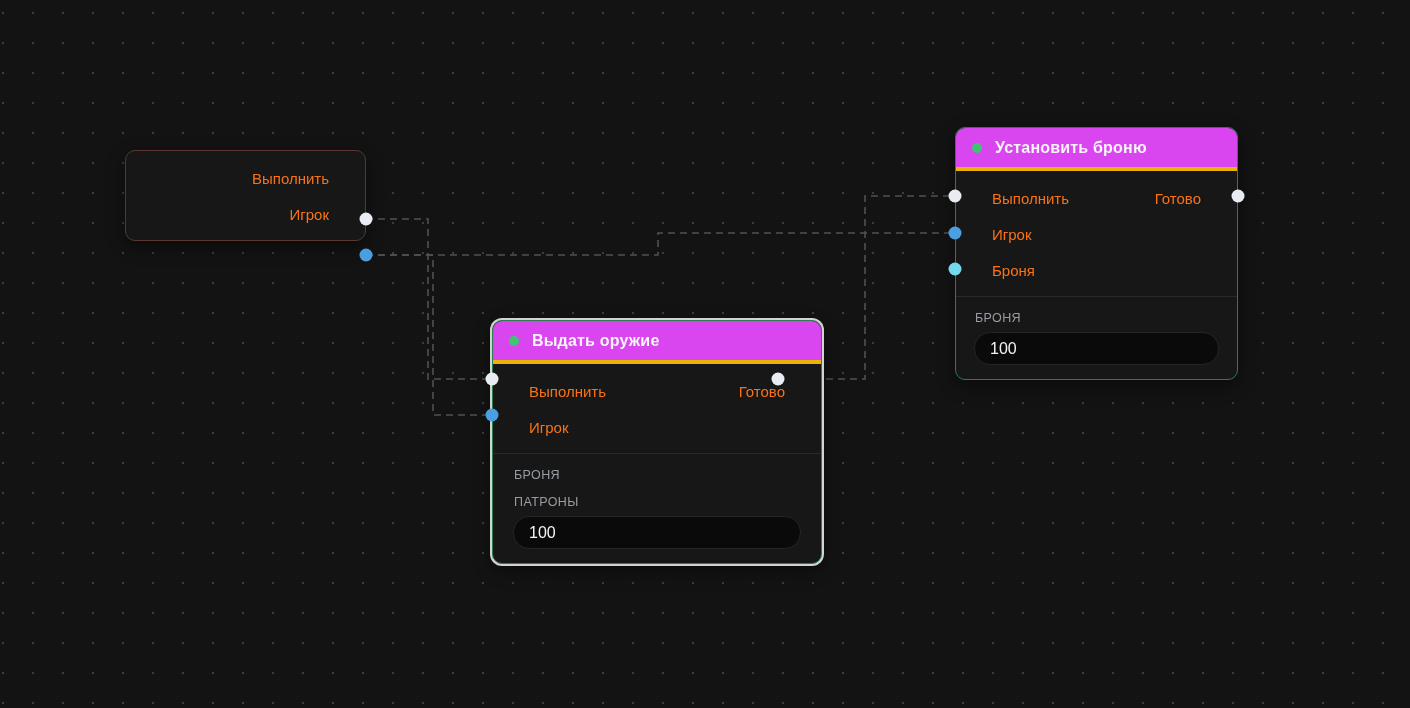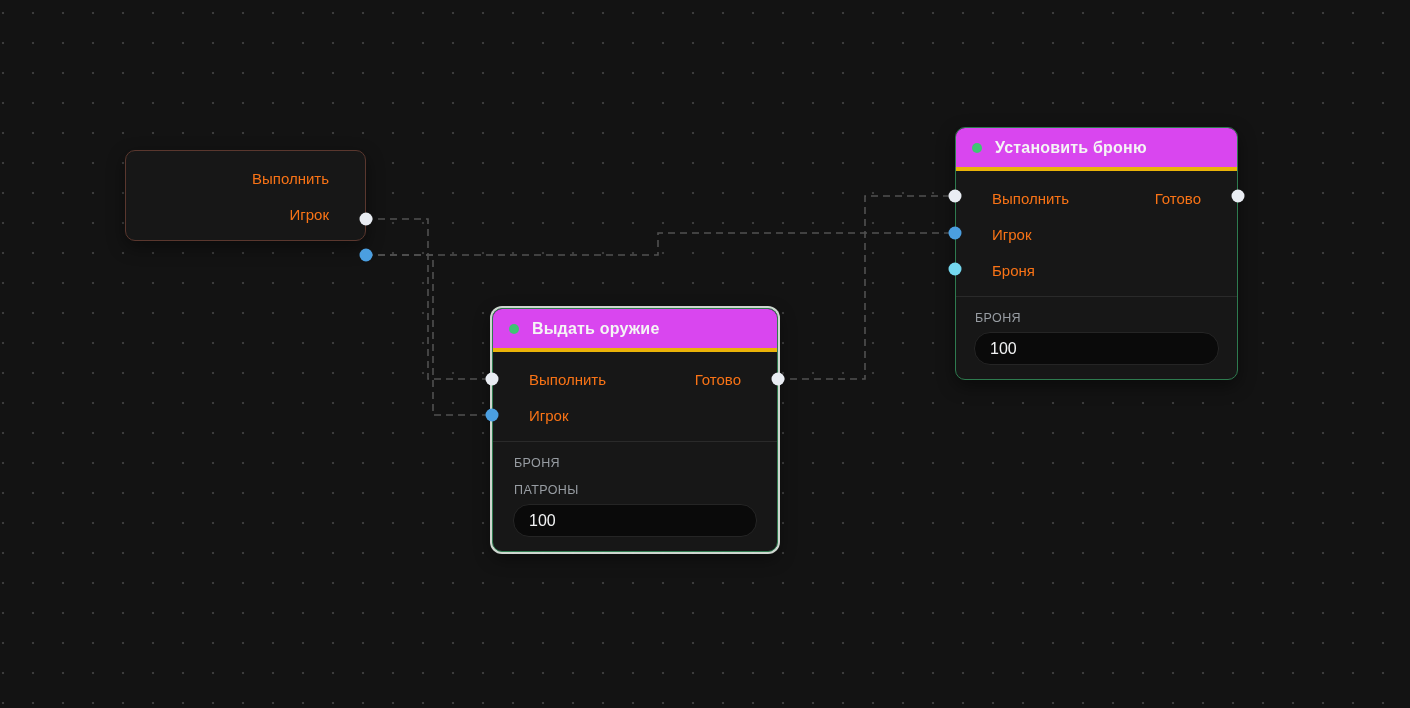--- a/index.html
+++ b/index.html
@@ -92,21 +92,21 @@
     <div class="node-body">
       <div class="row row-right">
         <span class="plabel">Выполнить</span>
       </div>
       <div class="row row-right">
         <span class="plabel">Игрок</span>
       </div>
     </div>
   </div>
 
-  <div class="node node-action selected" style="left:492px; top:308px; width:286px;">
+  <div class="node node-action selected" style="left:492px; top:320px; width:330px;">
     <div class="node-header hdr-green">
       <span class="dot dot-green"></span>
       <span class="node-title">Выдать оружие</span>
     </div>
     <div class="node-body">
       <div class="row row-split">
         <span class="plabel">Выполнить</span>
         <span class="plabel">Готово</span>
       </div>
       <div class="row">

